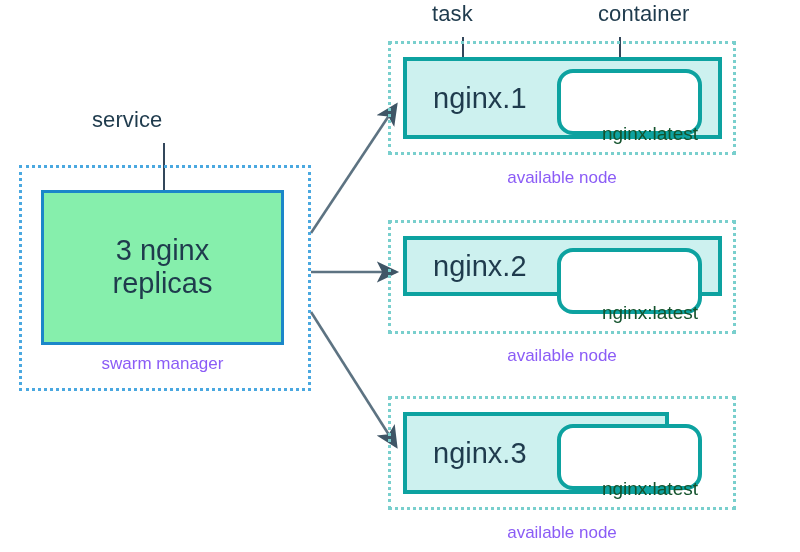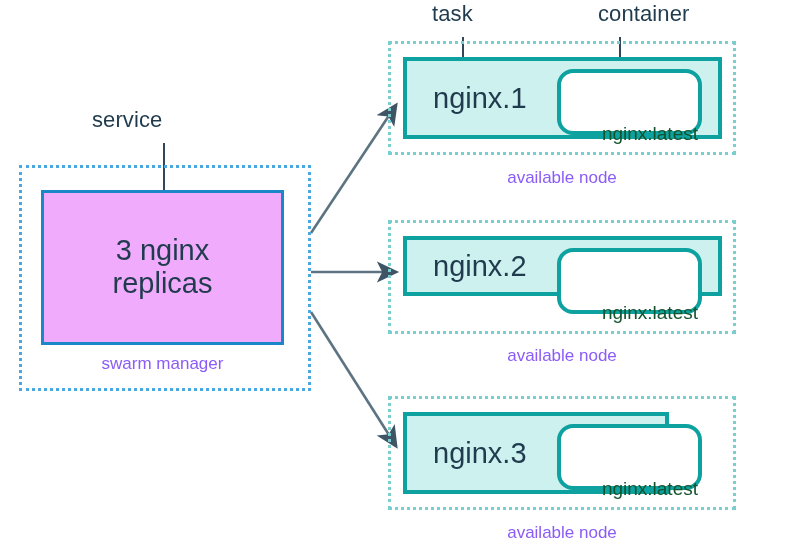--- a/index.html
+++ b/index.html
@@ -41,21 +41,21 @@
 
   
   .dotted-blue {
     position: absolute;
     border: 3px dotted #4aa8e0;
     box-sizing: border-box;
     background: transparent;
   }
   .service-box {
     position: absolute;
-    background: #f0abfc;
+    background: #86efac;
     border: 3px solid #1b87c9;
     box-sizing: border-box;
   }
   .service-box .service-text {
     position: absolute;
     left: 0;
     right: 0;
     top: 50%;
     transform: translateY(-50%);
     text-align: center;

